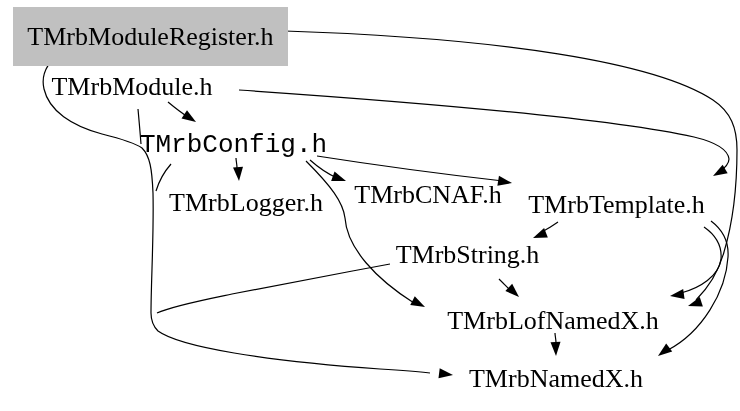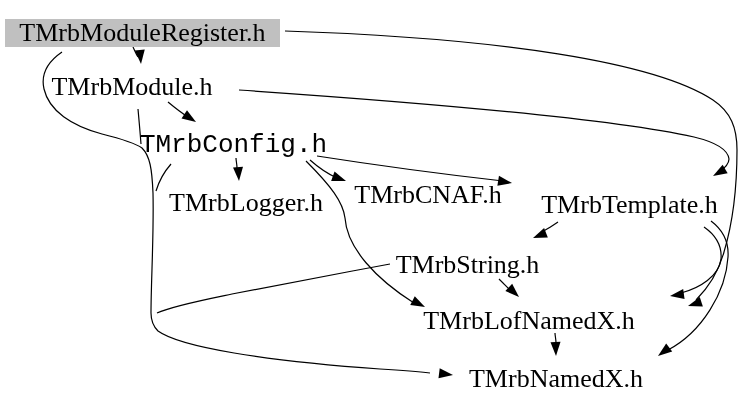--- a/index.html
+++ b/index.html
@@ -87,23 +87,23 @@
         <path d="M138,109 C139,120 140,131 141,144" fill="none" stroke="#000000" stroke-width="1.2"></path>
       </g>
       <g>
         <path d="M171,164 C164,172 159,181 156,191" fill="none" stroke="#000000" stroke-width="1.2"></path>
       </g>
       <g>
         <path d="M390,264 C335,274 275,286 232,294 C203,300 172,306 157,313" fill="none" stroke="#000000" stroke-width="1.2"></path>
       </g>
     </svg>
   <div id="node-layer">
-      <div class="node hl" style="left: 5px; top: 7px; width: 275px; height: 28px; margin-top: 12px;">TMrbModuleRegister.h</div>
+      <div class="node hl" style="left: 13px; top: 7px; width: 275px; height: 59px;">TMrbModuleRegister.h</div>
       <div class="node" style="left: 40px; top: 71px; width: 184px; height: 32px;">TMrbModule.h</div>
       <div class="node" style="left: 150px; top: 130px; width: 167px; height: 30px; font-family: Liberation Mono, monospace;">TMrbConfig.h</div>
       <div class="node" style="left: 160px; top: 187px; width: 172px; height: 31px;">TMrbLogger.h</div>
       <div class="node" style="left: 345px; top: 180px; width: 166px; height: 30px;">TMrbCNAF.h</div>
-      <div class="node" style="left: 535px; top: 190px; width: 189px; height: 30px;">TMrbTemplate.h</div>
-      <div class="node" style="left: 388px; top: 250px; width: 159px; height: 30px;">TMrbString.h</div>
-      <div class="node" style="left: 416px; top: 305px; width: 226px; height: 31px;">TMrbLofNamedX.h</div>
+      <div class="node" style="left: 522px; top: 190px; width: 189px; height: 30px;">TMrbTemplate.h</div>
+      <div class="node" style="left: 388px; top: 240px; width: 159px; height: 30px;">TMrbString.h</div>
+      <div class="node" style="left: 440px; top: 305px; width: 226px; height: 31px;">TMrbLofNamedX.h</div>
       <div class="node" style="left: 455px; top: 363px; width: 202px; height: 31px;">TMrbNamedX.h</div>
     </div>
 </div>
 
 </body></html>

